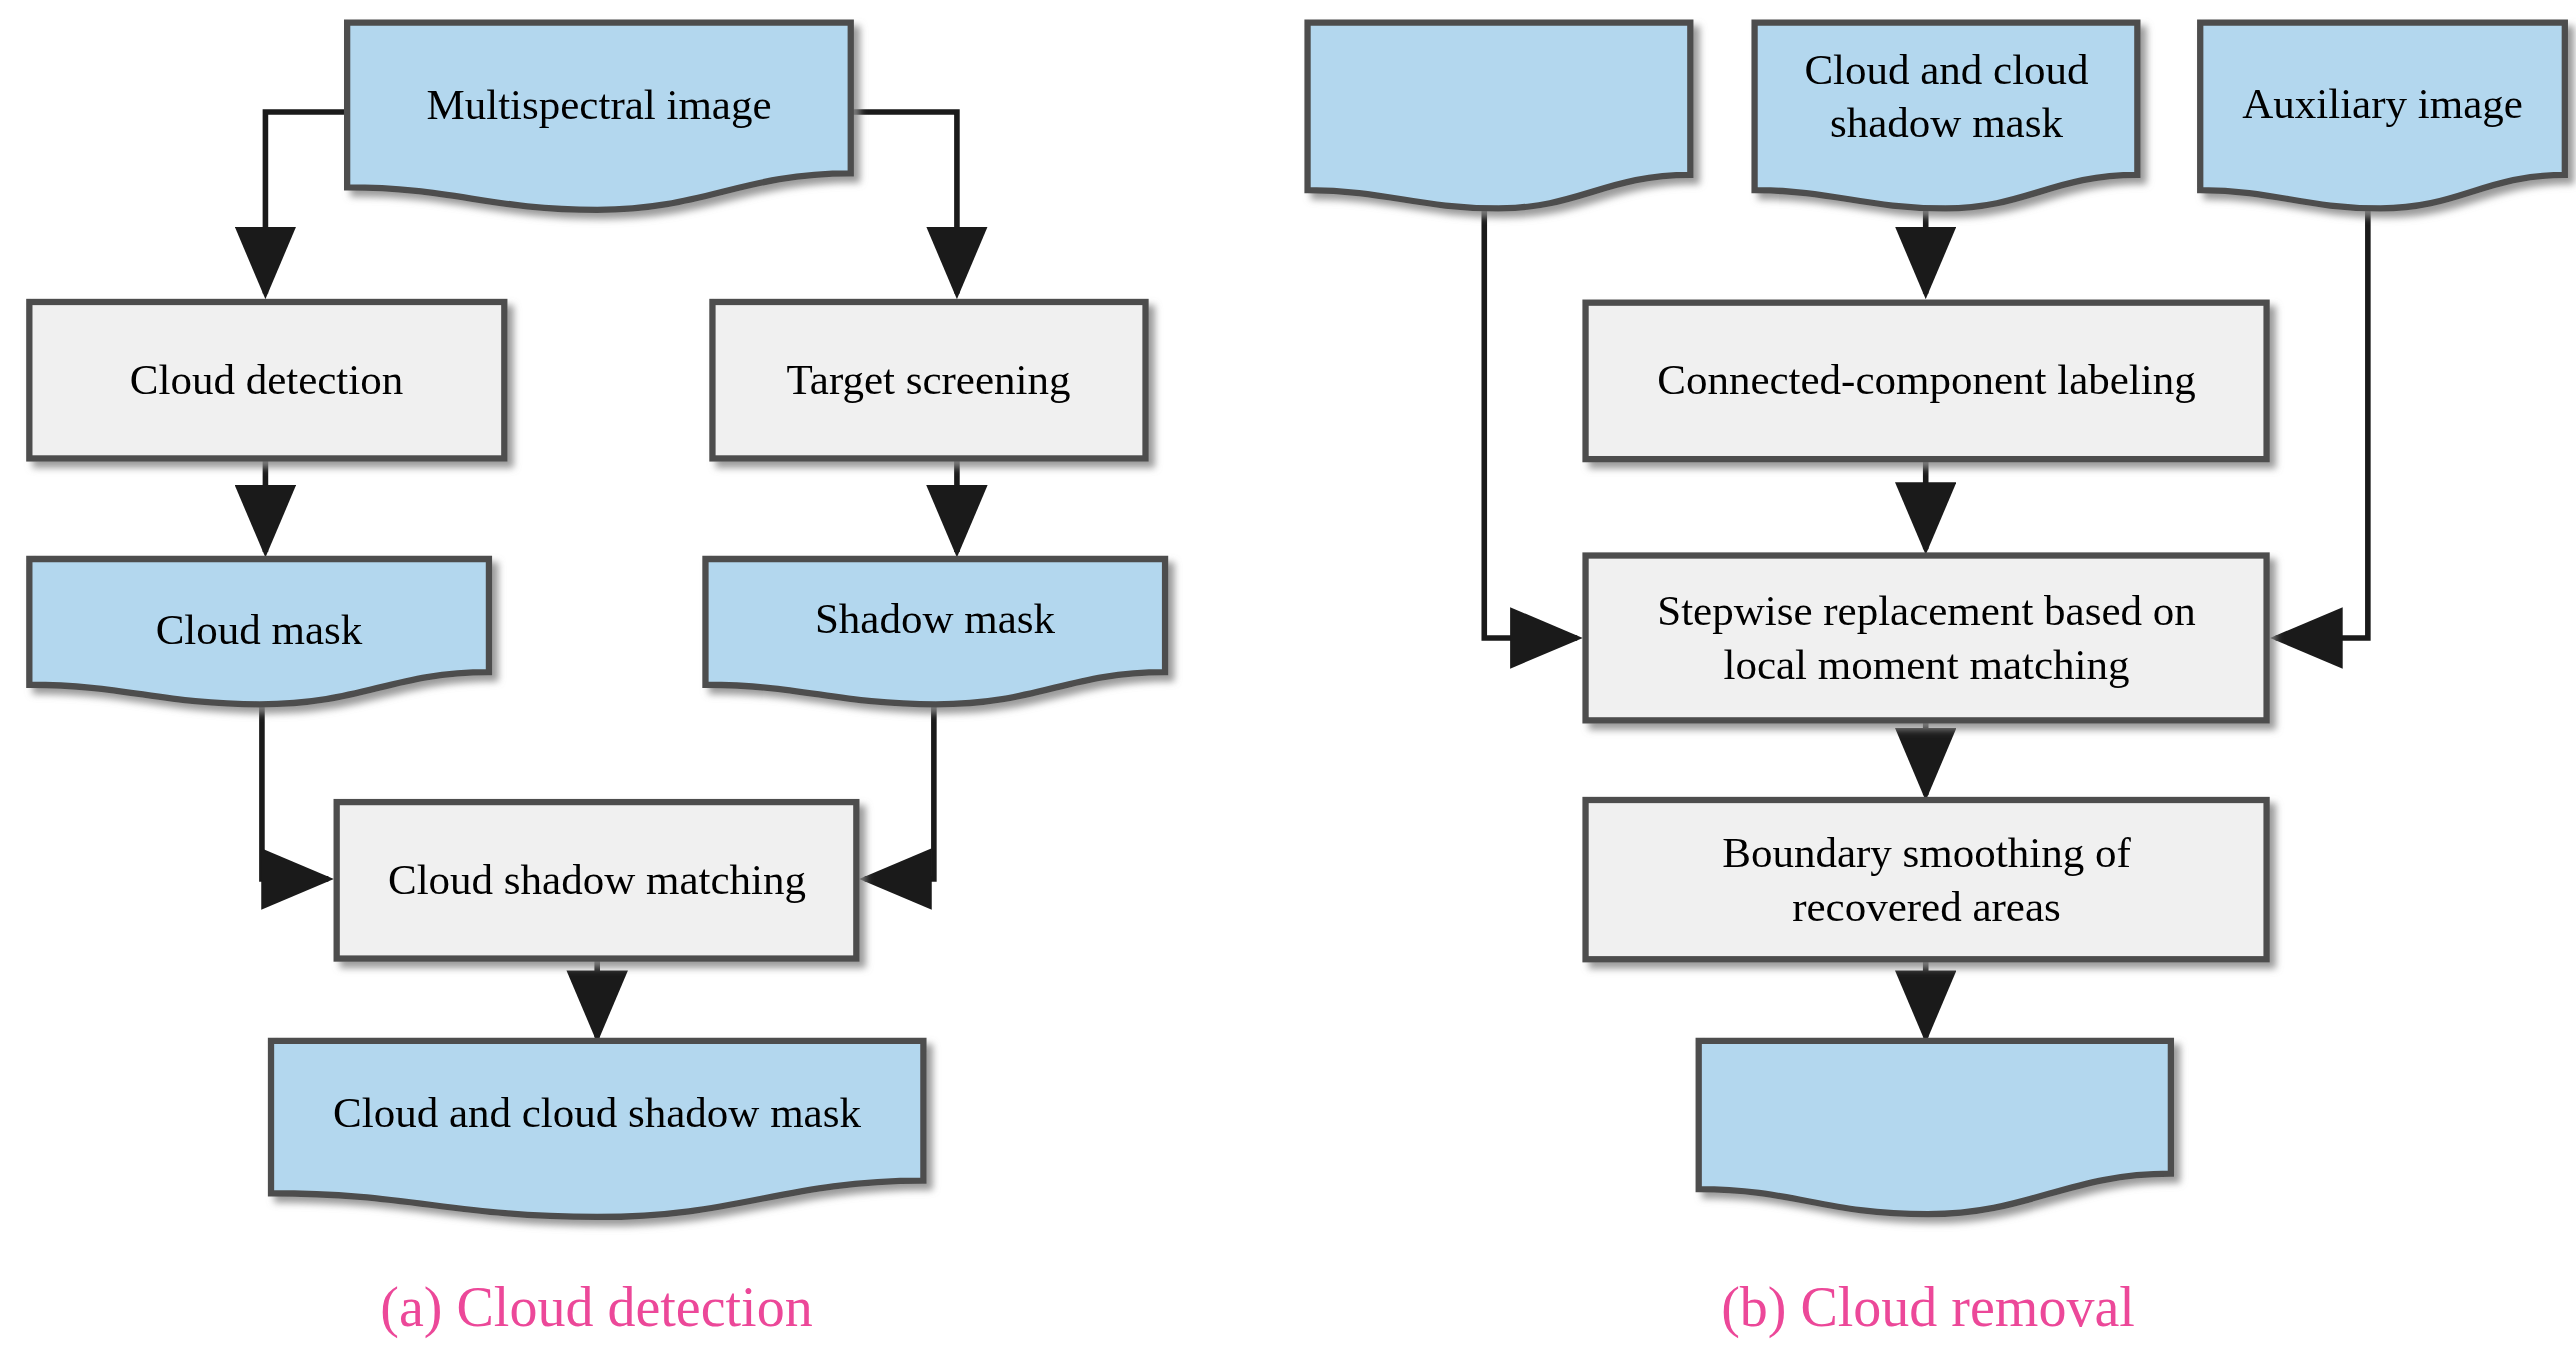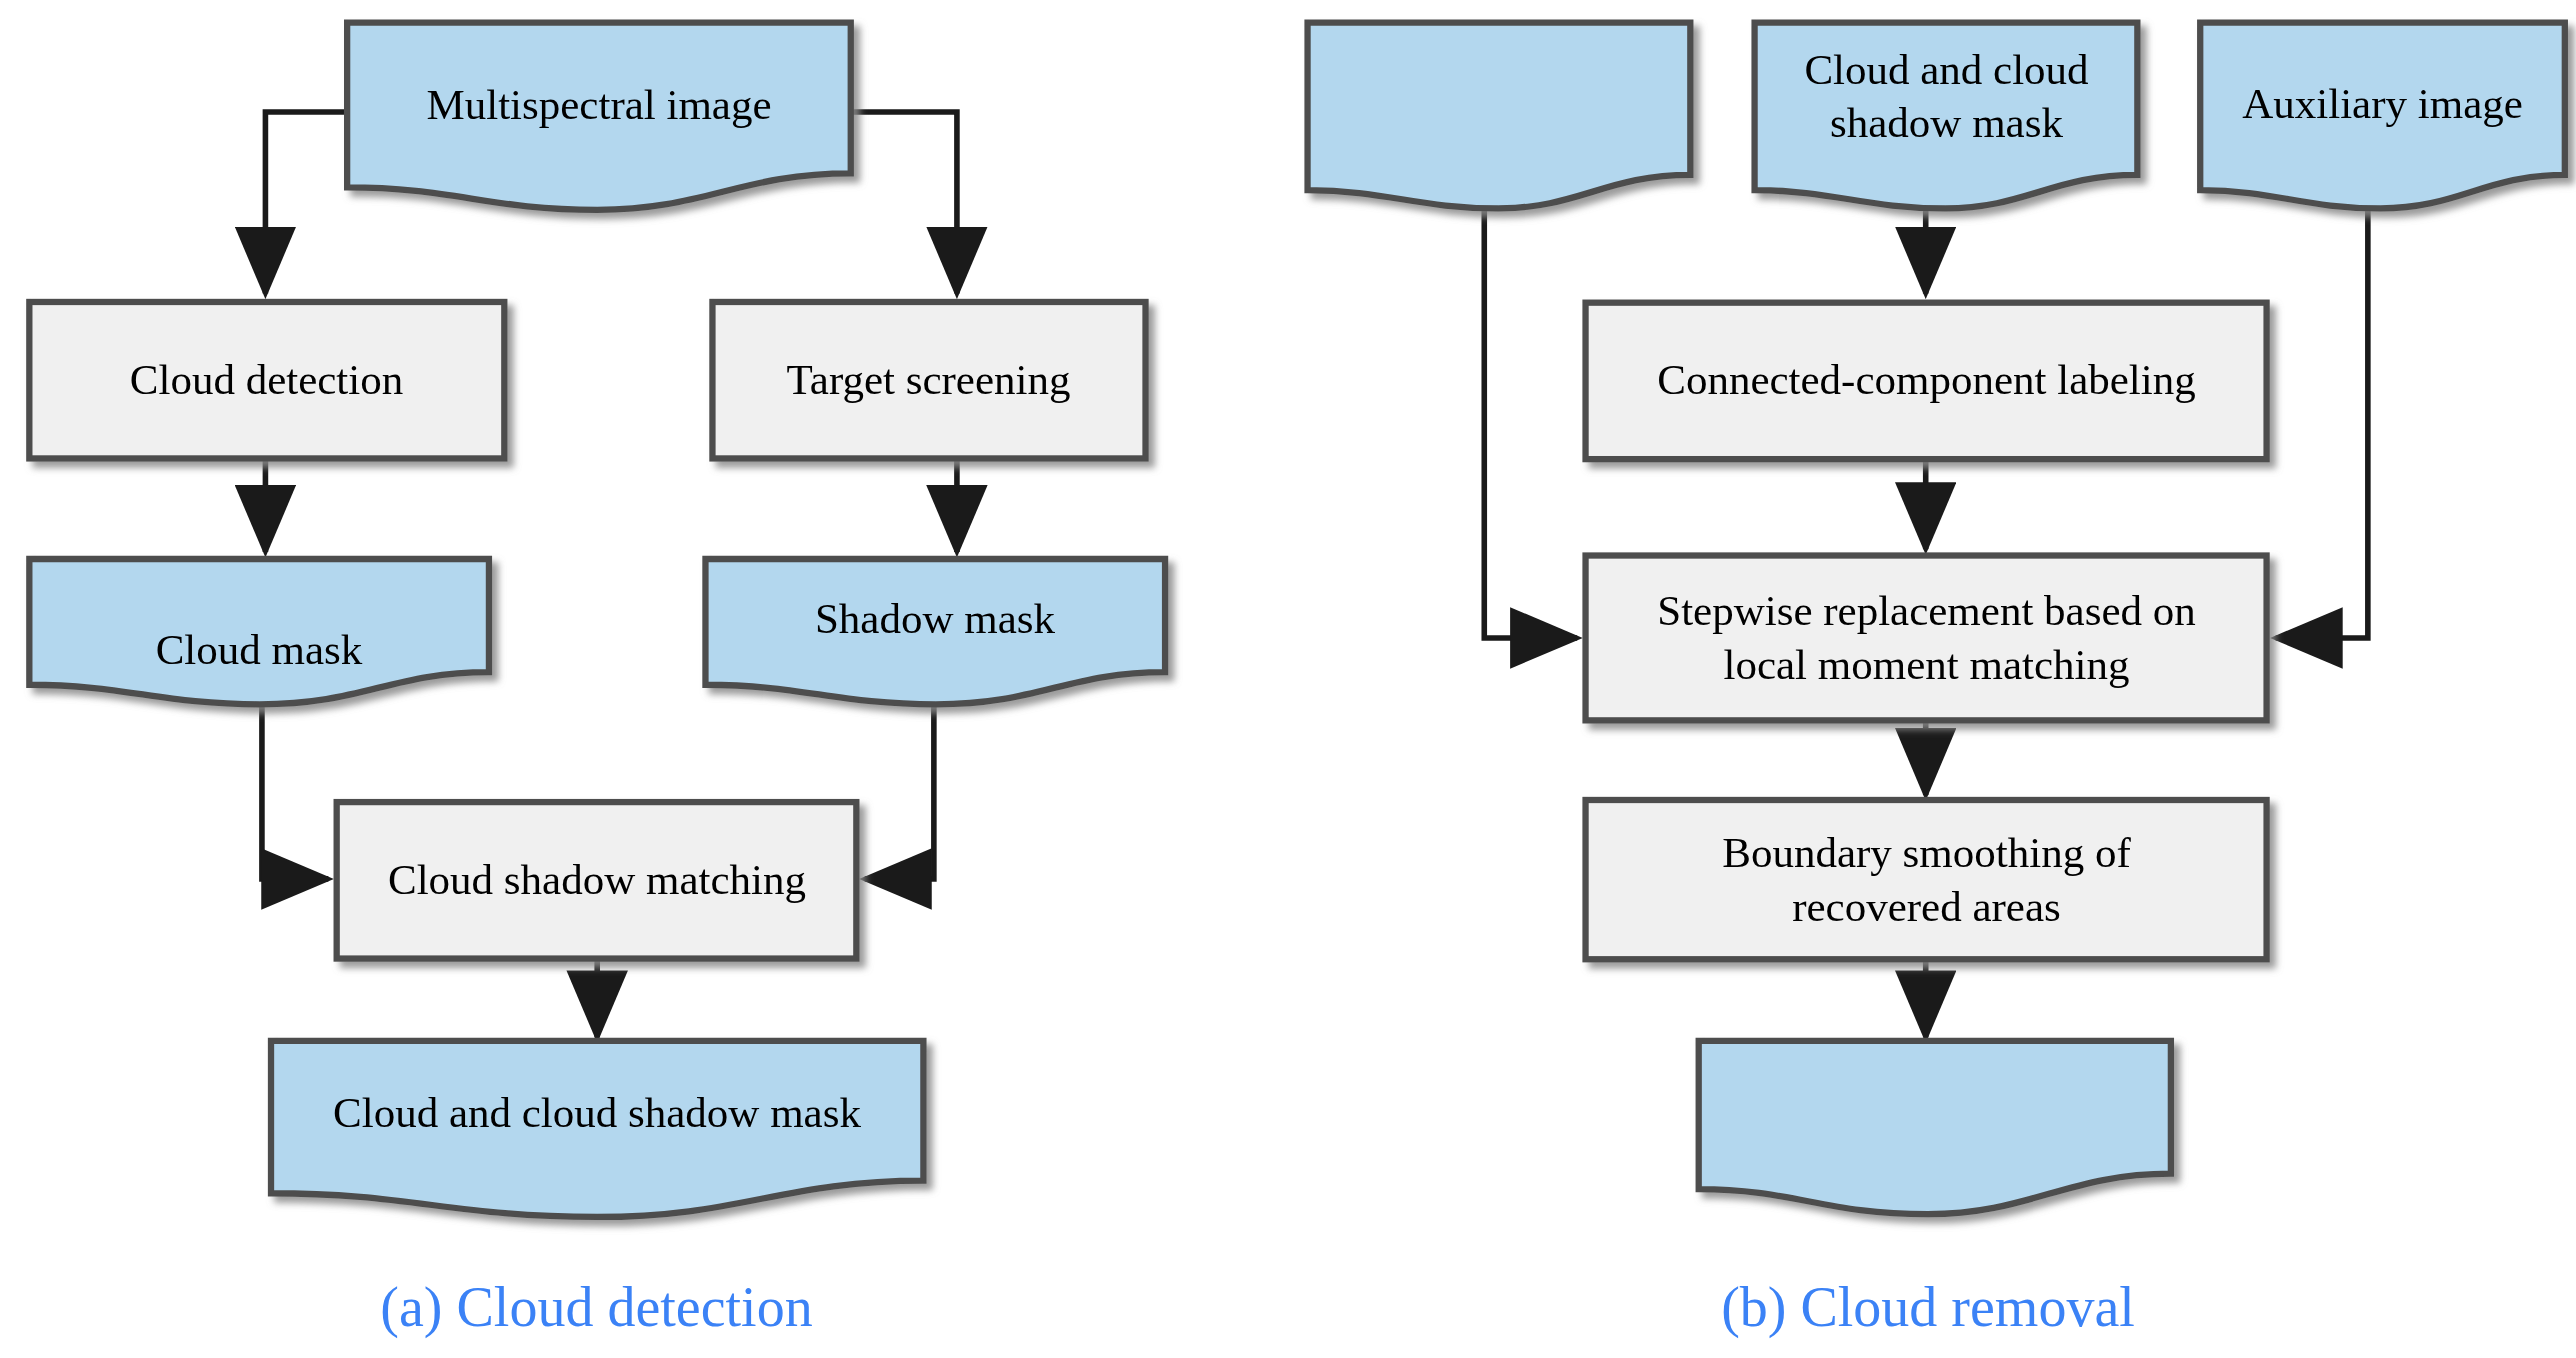--- a/index.html
+++ b/index.html
@@ -32,21 +32,21 @@
     line-height: 1.25;
     pointer-events: none;
     white-space: pre-line;
   }
   .panel-caption {
     position: absolute;
     display: flex;
     align-items: center;
     justify-content: center;
     text-align: left;
-    color: #3b82f6;
+    color: #ec4899;
     font-family: "Liberation Serif", "DejaVu Serif", serif;
     font-size: 56px;
   }
   svg { display: block; }
 </style>
 </head>
 <body>
 
 <div id="figure">
 
@@ -164,21 +164,21 @@
                C 2612 1738 2568 1702 2432 1702 Z" fill="#b3d7ee" stroke="#4d4d4d" stroke-width="9"></path>
     </g>
   </svg>
 
   <div class="node-label" style="left:347px; top:22.4px; width:504px; height:165px;">Multispectral image</div>
 
   <div class="node-label" style="left:29px; top:302px; width:475px; height:156px;">Cloud detection</div>
 
   <div class="node-label" style="left:712px; top:302px; width:433px; height:156px;">Target screening</div>
 
-  <div class="node-label" style="left:29px; top:590px; width:460px; height:119px;">Cloud mask</div>
+  <div class="node-label" style="left:29px; top:570px; width:460px; height:119px;">Cloud mask</div>
 
   <div class="node-label" style="left:705px; top:559px; width:460px; height:119px;">Shadow mask</div>
 
   <div class="node-label" style="left:337px; top:802px; width:520px; height:156px;">Cloud shadow matching</div>
 
   <div class="node-label" style="left:271px; top:1041px; width:652px; height:143px;">Cloud and cloud shadow mask</div>
 
   <div class="panel-caption" style="left:230px; top:1261px; width:733px; height:91px;">(a) Cloud detection</div>
 
 

